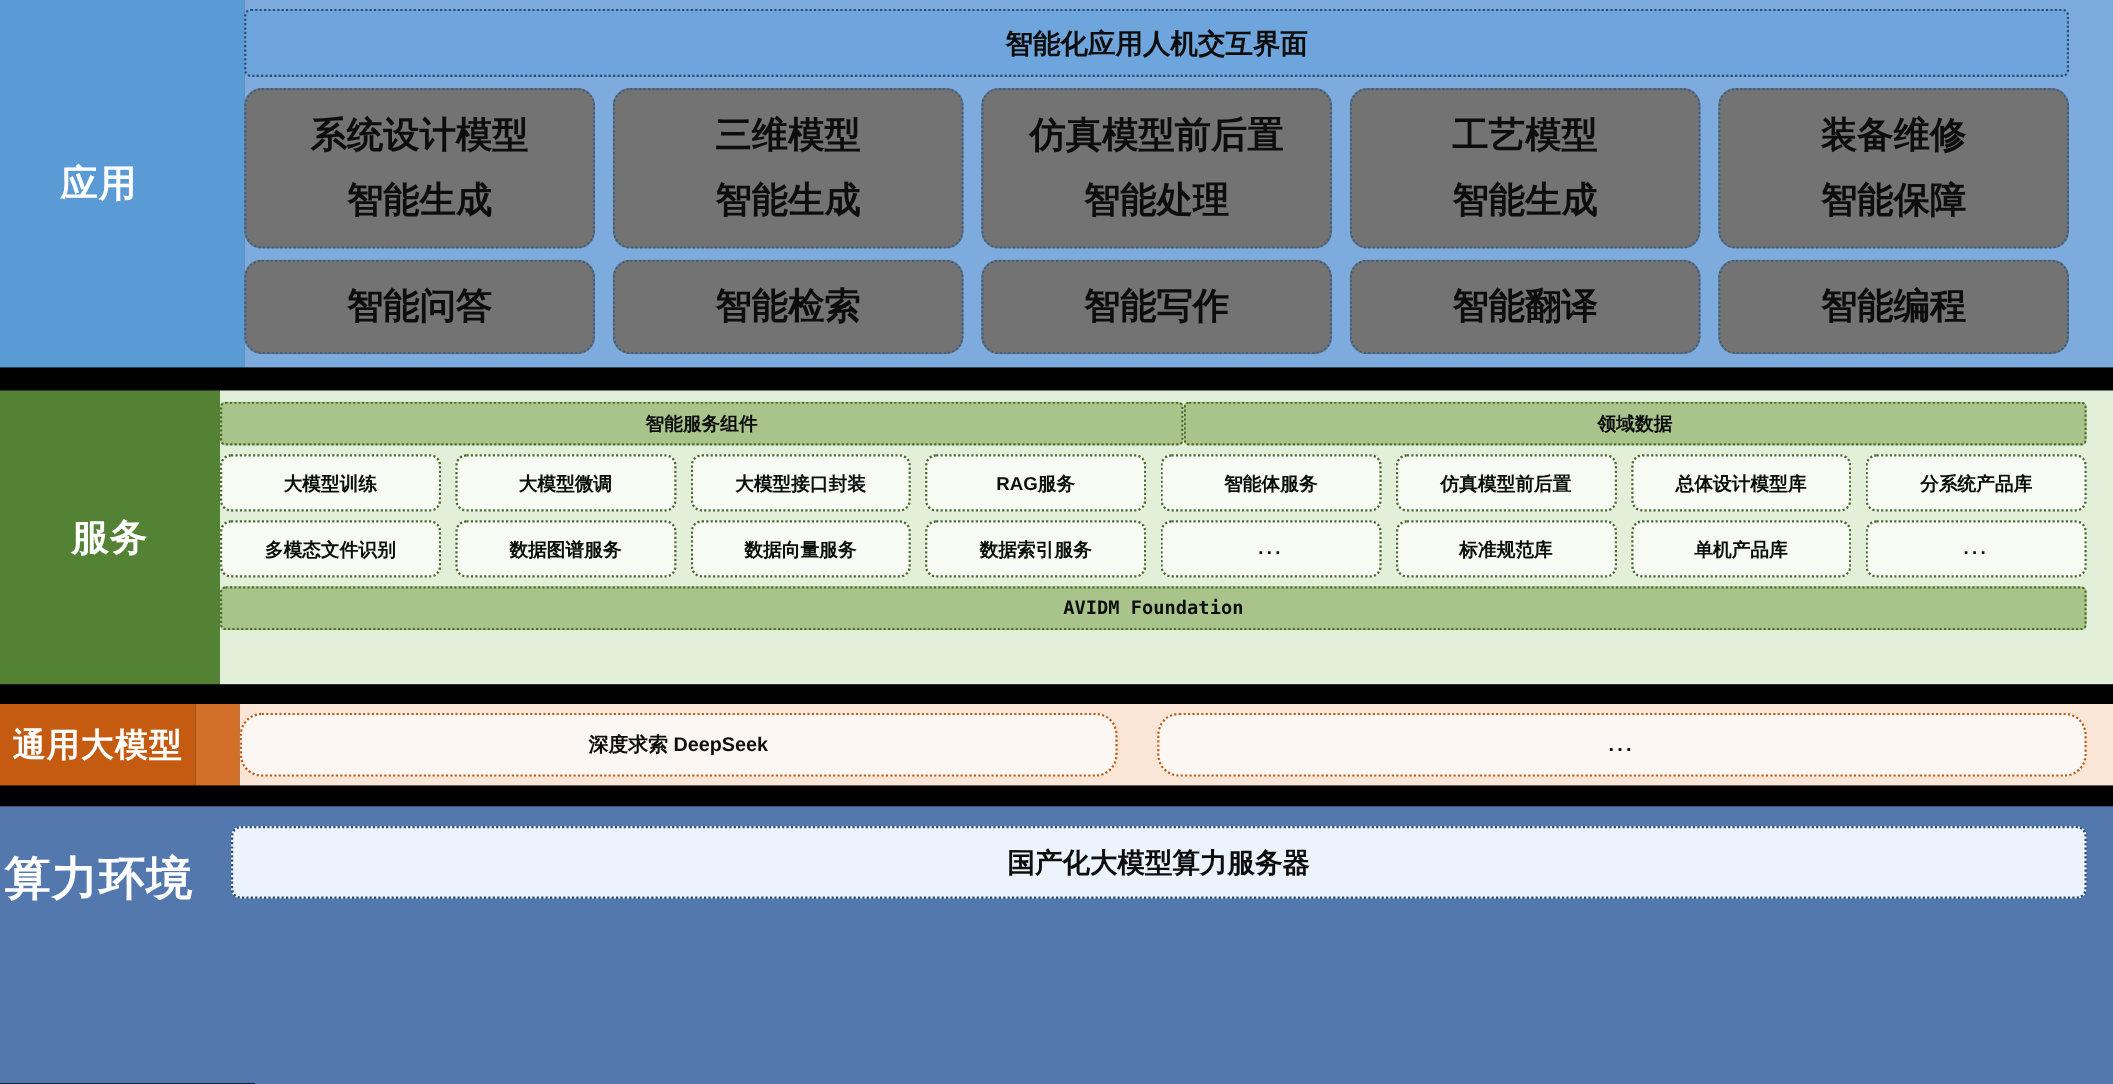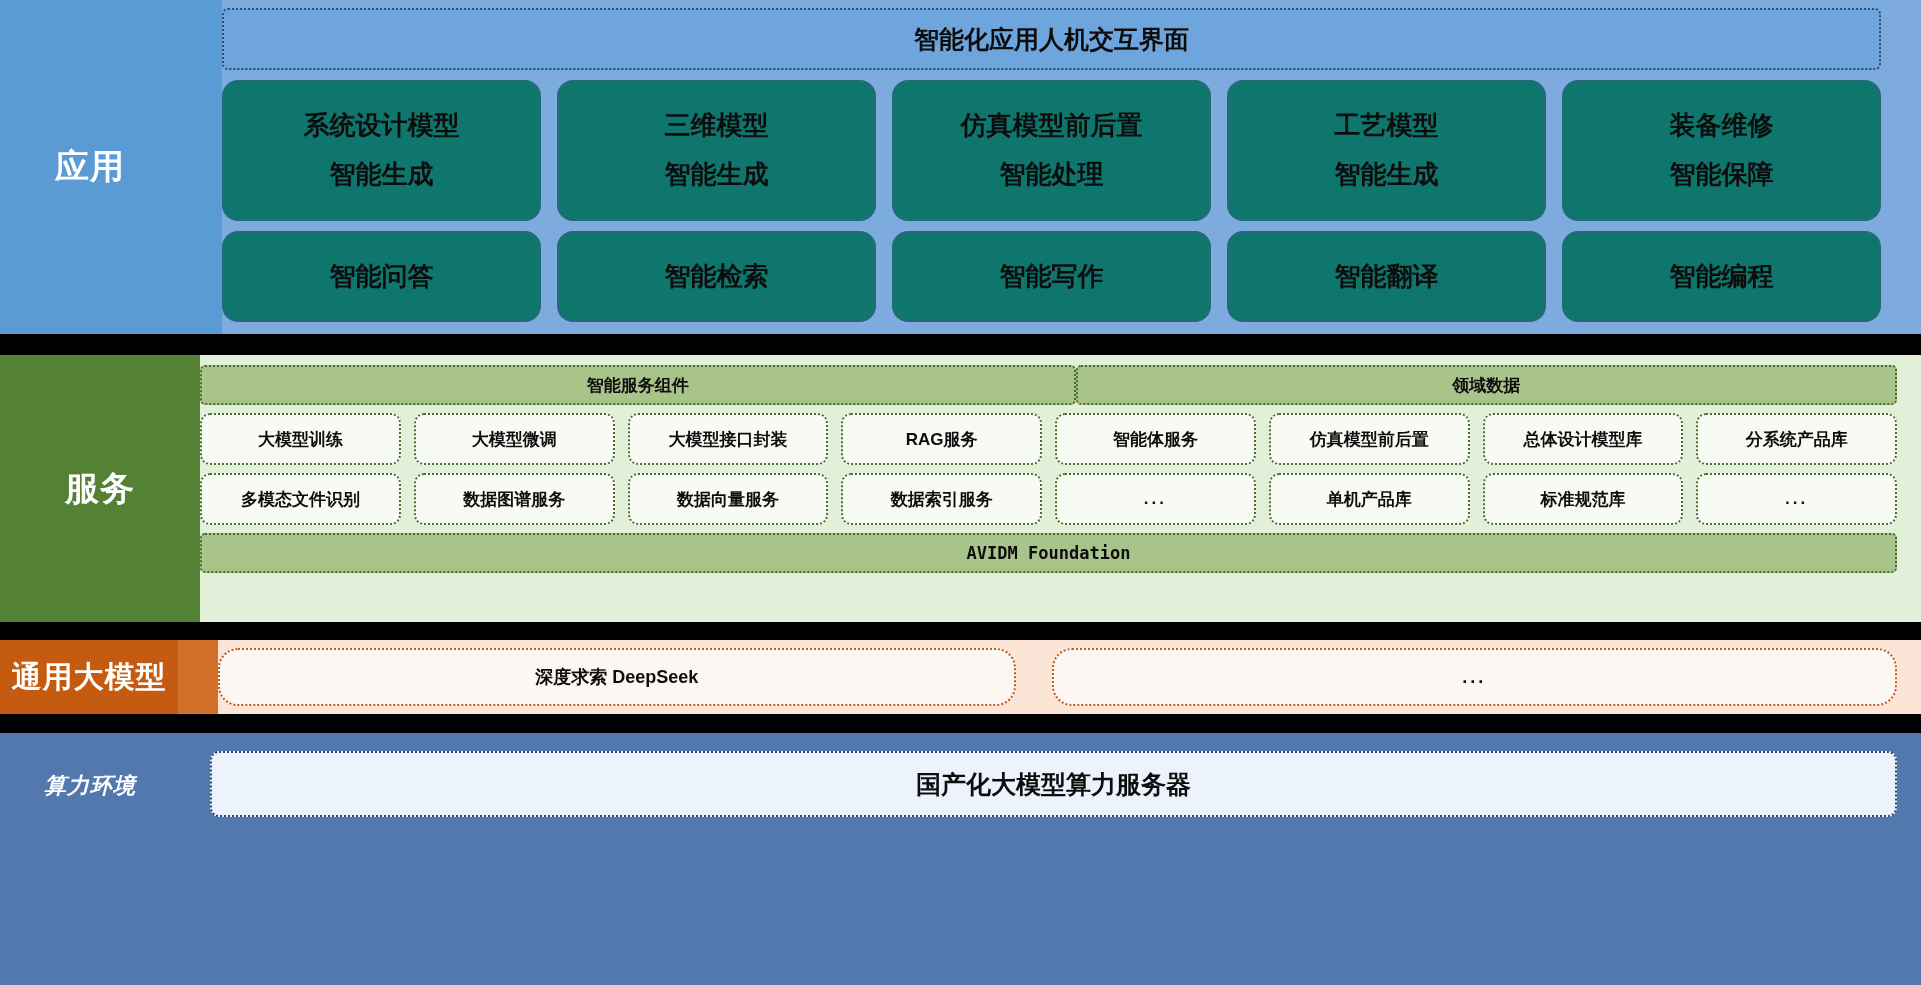--- a/index.html
+++ b/index.html
@@ -31,27 +31,27 @@
     height: 62px;
     background: #6EA5DC;
     border: 2px dotted #2b4c70;
     border-radius: 6px;
     display: flex; align-items: center; justify-content: center;
     font-size: 25px; font-weight: bold; color: #0d0d0d;
   }
   .app-row { display: flex; gap: 16px; flex: 1 1 auto; }
   .app-card {
     flex: 1 1 0; min-width: 0;
-    background: #0f766e;
+    background: #737373;
     border: 2px dotted #3a5f86;
     border-radius: 16px;
     display: flex; flex-direction: column;
     align-items: center; justify-content: center;
     gap: 14px;
-    font-size: 26px; font-weight: bold; color: #0d0d0d;
+    font-size: 33px; font-weight: bold; color: #0d0d0d;
     text-align: center;
   }
   .app-card .l2 { display: block; }
 
   
   #layer-svc { top: 355px; height: 267px; width: 1921px; }
   #layer-svc .sidebar { width: 200px; background: #548235; font-size: 34px; }
   #layer-svc .content { background: #E2EFD9; padding: 10px 24px 10px 0; display: flex; flex-direction: column; gap: 8px; }
 
   .svc-headrow { display: flex; gap: 0; height: 40px; }
@@ -97,21 +97,21 @@
     border: 2px dotted #C55A11;
     border-radius: 20px;
     display: flex; align-items: center; justify-content: center;
     font-size: 18px; font-weight: bold; color: #0d0d0d;
   }
   .llm-card.one { flex: 0 0 47.5%; }
   .llm-card.two { flex: 1 1 auto; letter-spacing: 3px; }
 
   
   #layer-hw { top: 733px; height: 252px; width: 1921px; }
-  #layer-hw .sidebar { width: 180px; background: #5378AD; font-size: 22px; align-items: flex-start; padding-top: 38px; font-style: italic; }
+  #layer-hw .sidebar { width: 180px; background: #5378AD; font-size: 42px; align-items: flex-start; padding-top: 38px; }
   #layer-hw .sidebar-pad { width: 30px; background: #5378AD; }
   #layer-hw .content { background: #5378AD; padding: 18px 24px 0 0; }
   .hw-card {
     height: 66px;
     background: #EDF3FC;
     border: 2px dotted #2b4c70;
     border-radius: 9px;
     display: flex; align-items: center; justify-content: center;
     font-size: 25px; font-weight: bold; color: #0d0d0d;
   }
@@ -191,22 +191,22 @@
         <div class="svc-cell">总体设计模型库</div>
         <div class="svc-cell">分系统产品库</div>
       </div>
 
       <div class="svc-grid">
         <div class="svc-cell">多模态文件识别</div>
         <div class="svc-cell">数据图谱服务</div>
         <div class="svc-cell">数据向量服务</div>
         <div class="svc-cell">数据索引服务</div>
         <div class="svc-cell blank">...</div>
+        <div class="svc-cell">标准规范库</div>
         <div class="svc-cell">单机产品库</div>
-        <div class="svc-cell">标准规范库</div>
         <div class="svc-cell blank">...</div>
       </div>
 
       <div class="svc-foundation">AVIDM Foundation</div>
 
     </div>
   </div>
 
   <div class="layer" id="layer-llm">
     <div class="sidebar">通用大模型</div>

